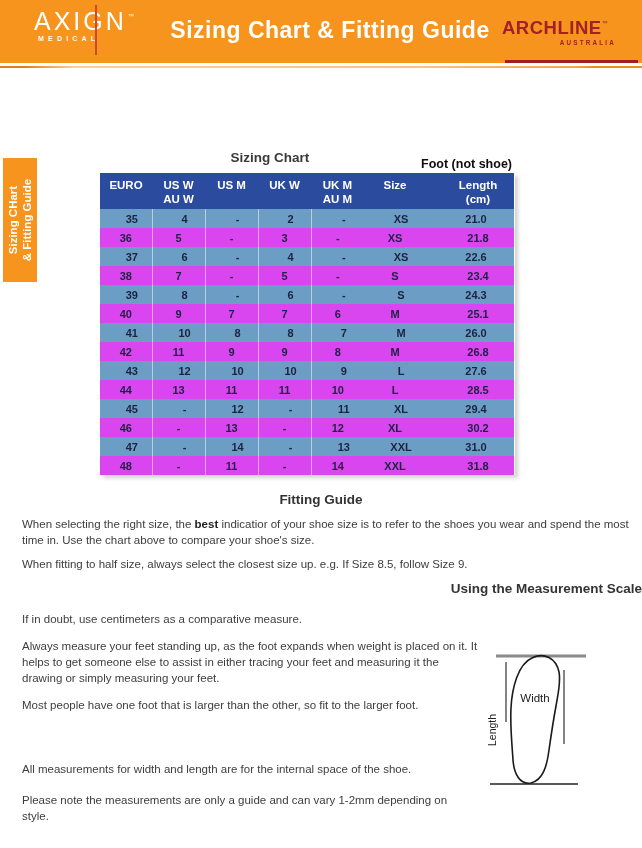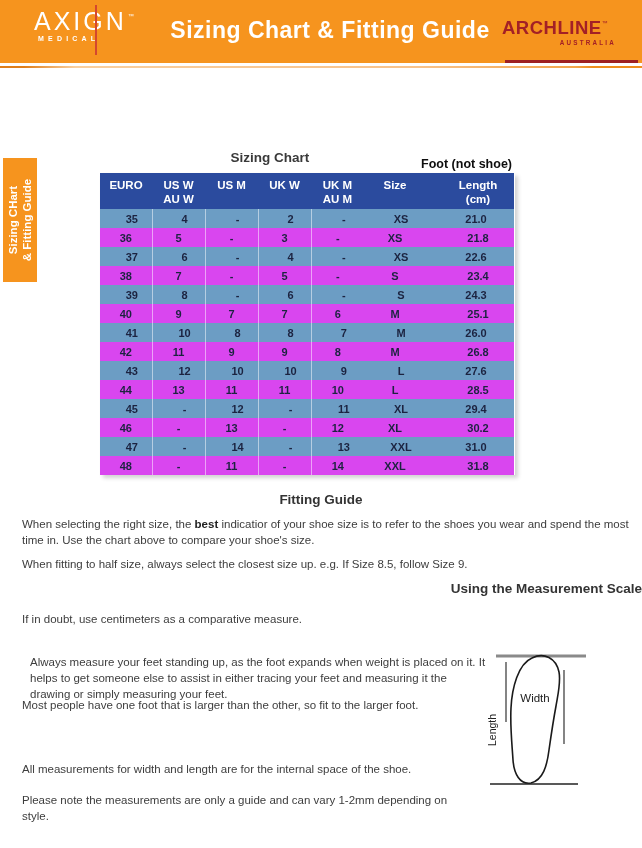--- a/index.html
+++ b/index.html
@@ -51,21 +51,21 @@
   
   .section-heading { position: absolute; left: 0; width: 642px; text-align: center;
                      font-size: 13.5px; font-weight: 700; color: #333333; }
   .body-par { position: absolute; left: 22px; font-size: 11.5px; color: #3d3d3d; line-height: 16px; }
   .body-par b { color: #222222; }
   #p-fit1 { top: 516px; width: 608px; }
   #p-fit2 { top: 556px; width: 608px; }
   #h-fitting { top: 492px; }
   #h-measure { top: 581px; text-align: right; }
   #p-m1 { top: 611px; width: 600px; }
-  #p-m2 { top: 654px; width: 458px; margin-left: 8px; }
+  #p-m2 { top: 638px; width: 458px; }
   #p-m3 { top: 697px; width: 460px; }
   #p-n1 { top: 761px; width: 600px; }
   #p-n2 { top: 792px; width: 445px; }
 
   
   .foot-diagram { position: absolute; left: 486px; top: 646px; width: 112px; height: 150px; }
 </style>
 </head>
 <body>
 

